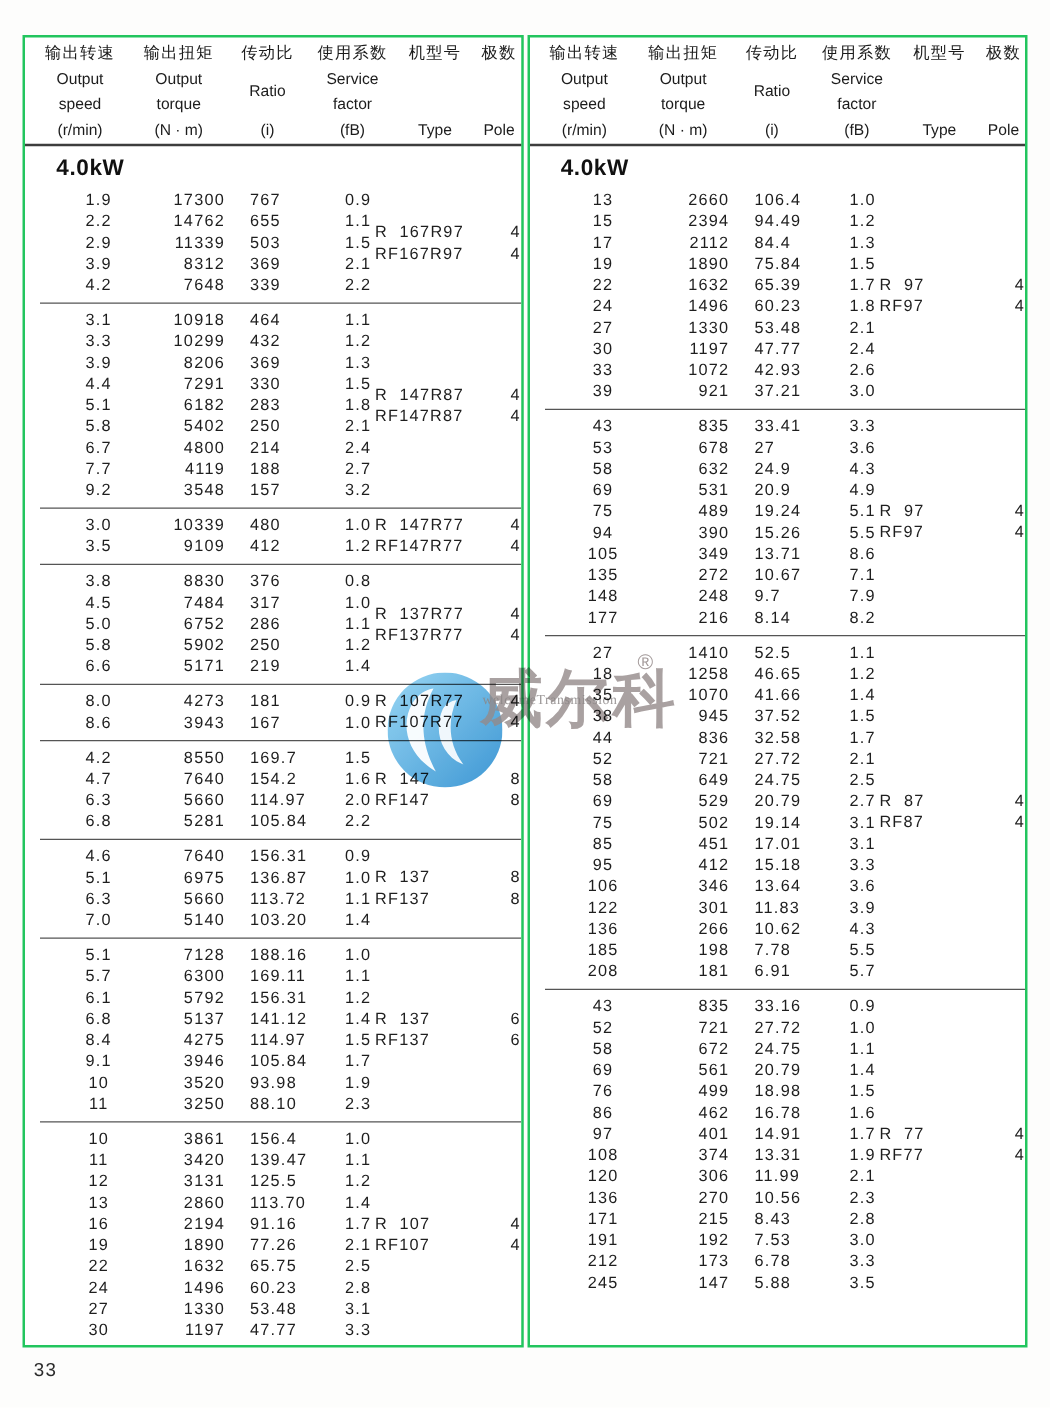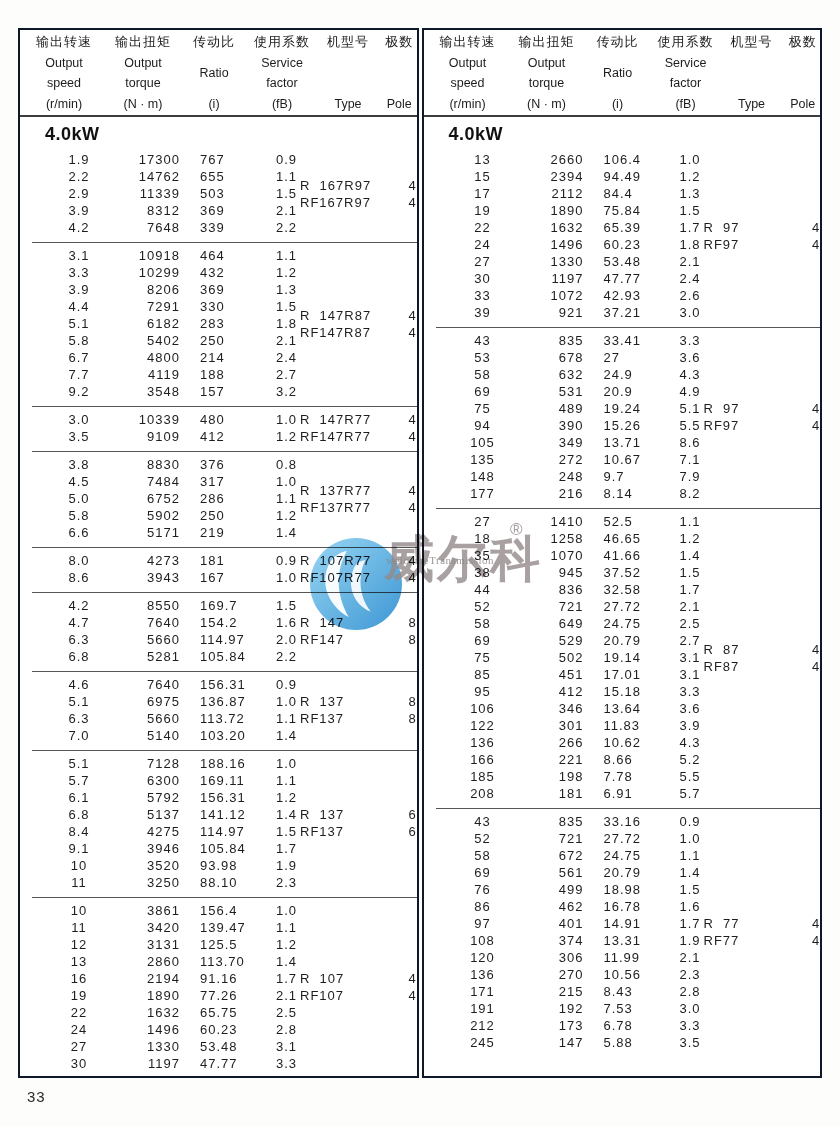--- a/index.html
+++ b/index.html
@@ -1,21 +1,21 @@
 <!DOCTYPE html>
 <html><head>
 <meta charset="utf-8">
 <style>
   html,body{margin:0;padding:0;}
   body{
     width:840px;height:1126px;background:#fdfdfc;position:relative;
     font-family:"Liberation Sans",sans-serif;color:#222;overflow:hidden;
   }
   .tables{position:absolute;left:18px;top:28px;width:804px;height:1050px;display:flex;gap:3px;}
-  .half{flex:1;border:2px solid #0f172a;display:flex;flex-direction:column;background:#fff;box-sizing:border-box;}
+  .half{flex:1;border:2px solid #22c55e;display:flex;flex-direction:column;background:#fff;box-sizing:border-box;}
   
   .thead{
     height:76px;flex:0 0 76px;border-bottom:2px solid #3d3d3d;
     display:grid;grid-template-columns:88px 70px 72px 64px 68px 1fr;
     padding:5px 0 4px 0;box-sizing:content-box;
   }
   .hcol{display:flex;flex-direction:column;justify-content:space-between;align-items:center;
     font-size:12.5px;color:#1c1c1c;line-height:14px;}
   .hzh{font-size:13px;letter-spacing:1px;white-space:nowrap;}
   .hen,.hunit{white-space:nowrap;}
@@ -696,26 +696,20 @@
             <span class="c-ratio">11.83</span>
             <span class="c-fb">3.9</span>
           </div>
           <div class="row">
             <span class="c-speed">136</span>
             <span class="c-torque">266</span>
             <span class="c-ratio">10.62</span>
             <span class="c-fb">4.3</span>
           </div>
           <div class="row">
-            <span class="c-speed">166</span>
-            <span class="c-torque">221</span>
-            <span class="c-ratio">8.66</span>
-            <span class="c-fb">5.2</span>
-          </div>
-          <div class="row">
             <span class="c-speed">185</span>
             <span class="c-torque">198</span>
             <span class="c-ratio">7.78</span>
             <span class="c-fb">5.5</span>
           </div>
           <div class="row">
             <span class="c-speed">208</span>
             <span class="c-torque">181</span>
             <span class="c-ratio">6.91</span>
             <span class="c-fb">5.7</span>

